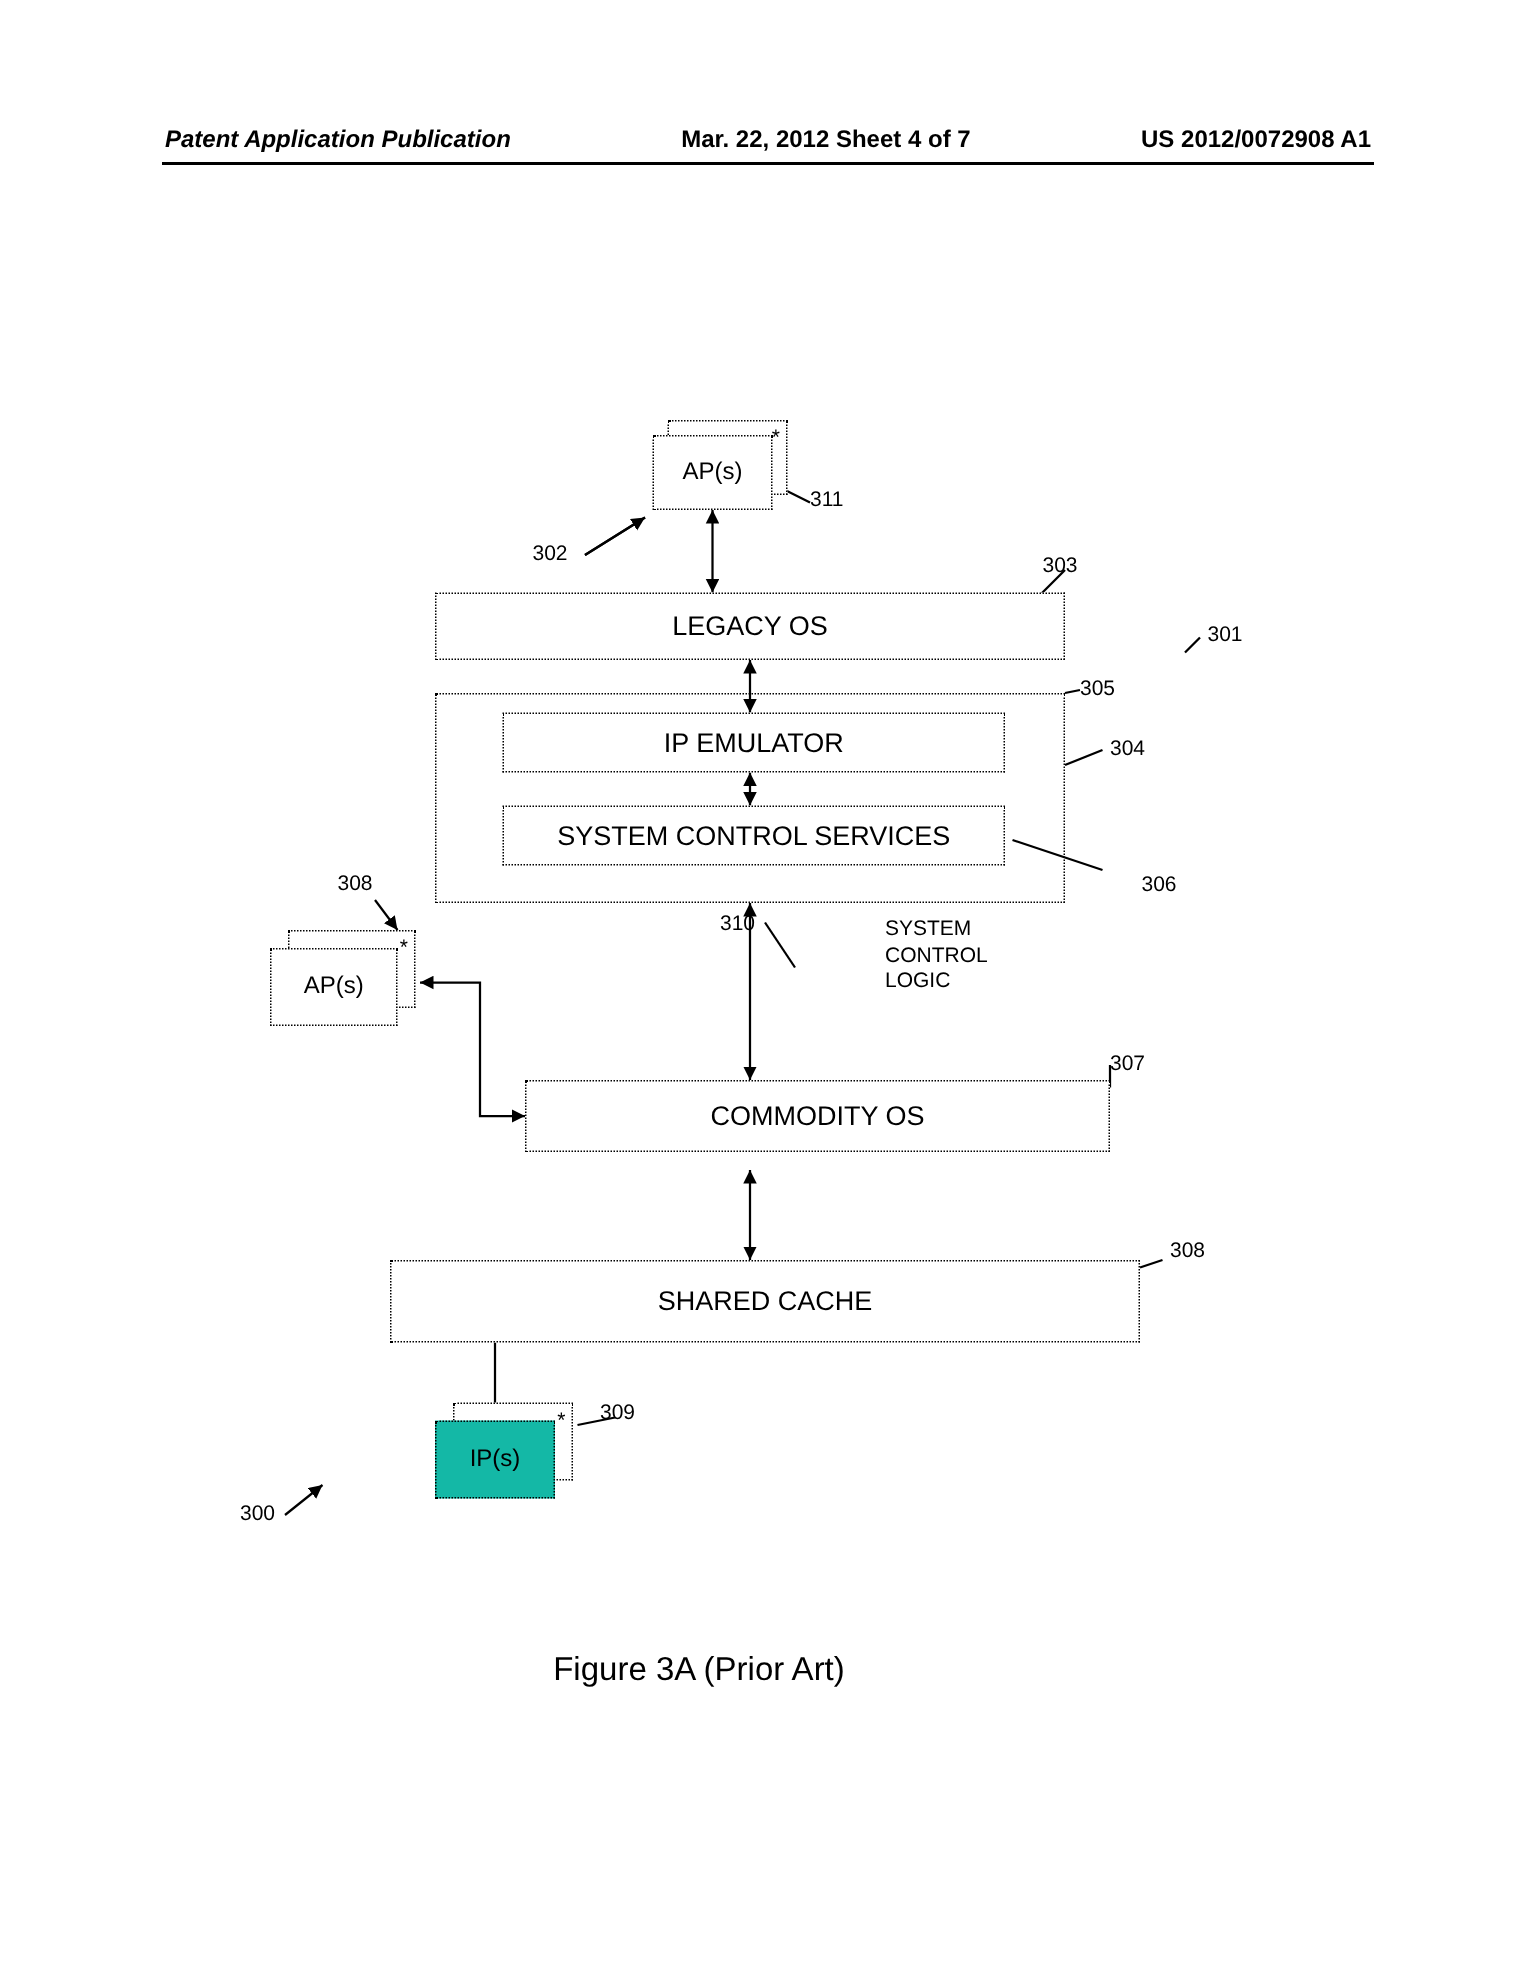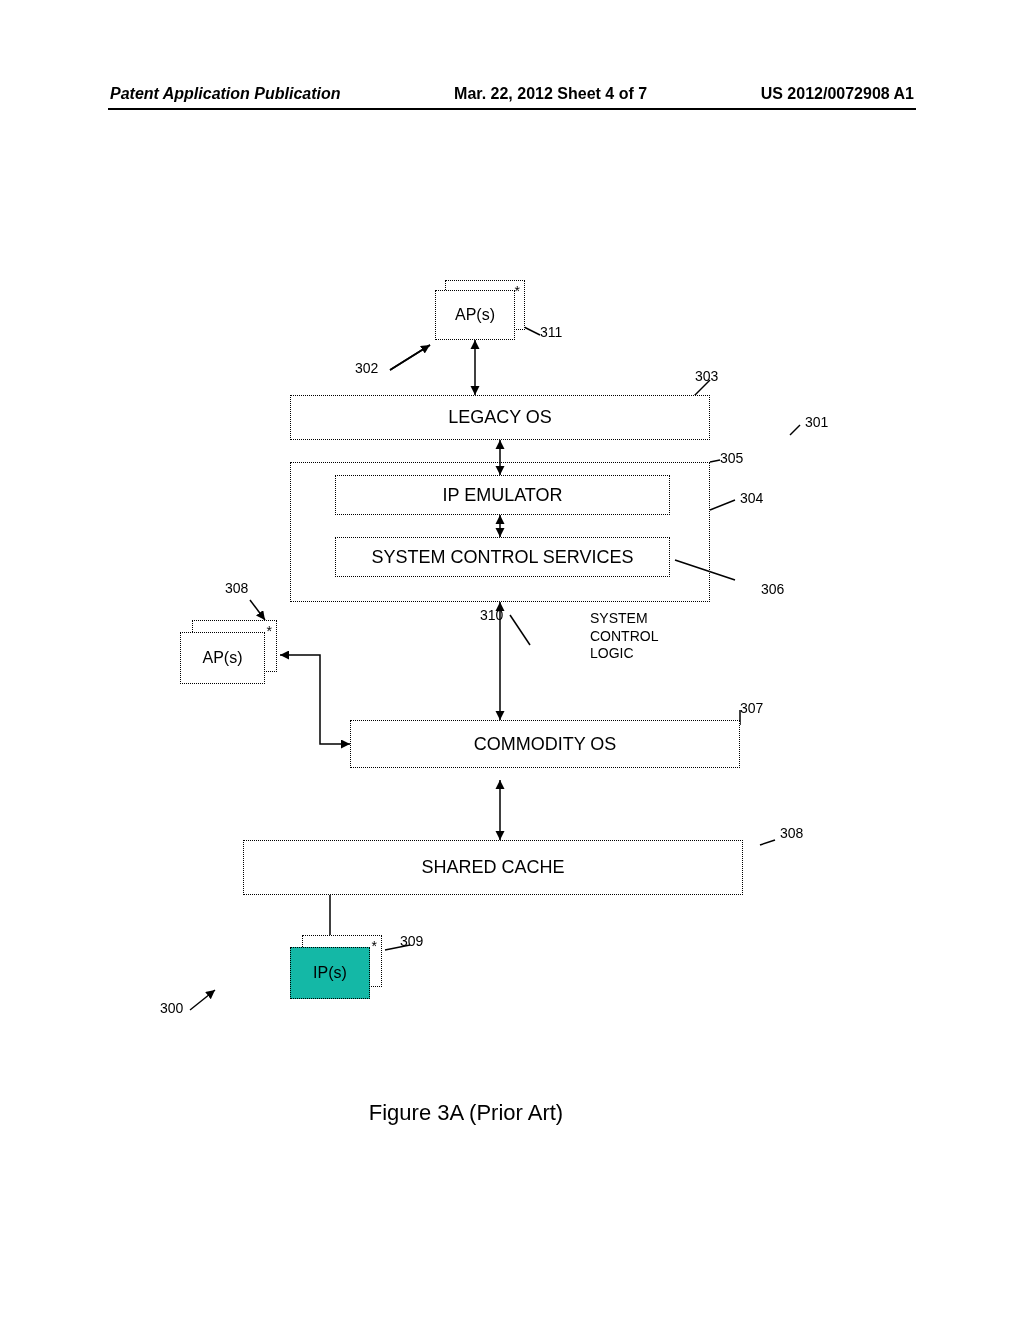--- a/index.html
+++ b/index.html
@@ -96,21 +96,21 @@
     border: 1.5px dotted #000; background: #fff;
   }
   .ap-left-front {
     position: absolute; left: 0; top: 12px;
     width: 85px; height: 52px;
     border: 1.5px dotted #000; background: #fff;
     display: flex; align-items: center; justify-content: center;
     font-size: 16px;
   }
 
-  .shared-cache { left: 63px; top: 590px; width: 500px; height: 55px; }
+  .shared-cache { left: 80px; top: 590px; width: 500px; height: 55px; }
 
   .ip-stack {
     position: absolute;
     left: 110px; top: 685px;
     width: 95px; height: 65px;
   }
   .ip-back {
     position: absolute; left: 12px; top: 0;
     width: 80px; height: 52px;
     border: 1.5px dotted #000; background: #fff;

